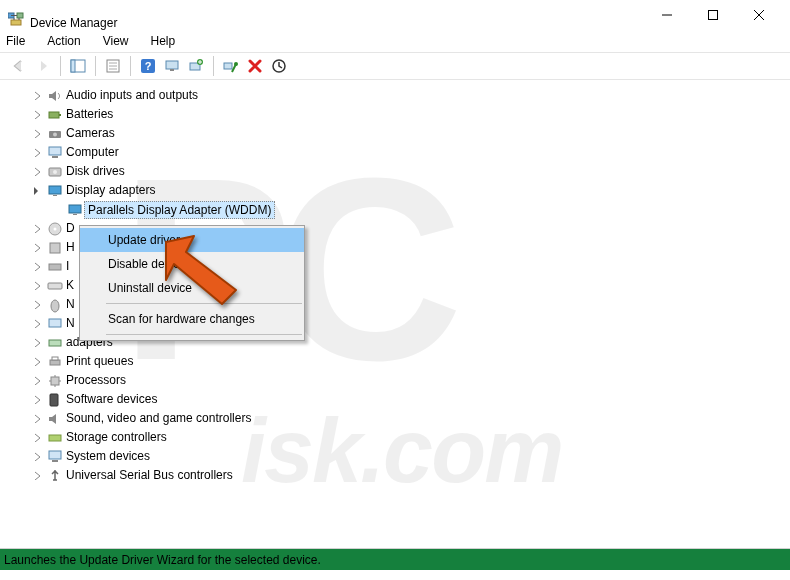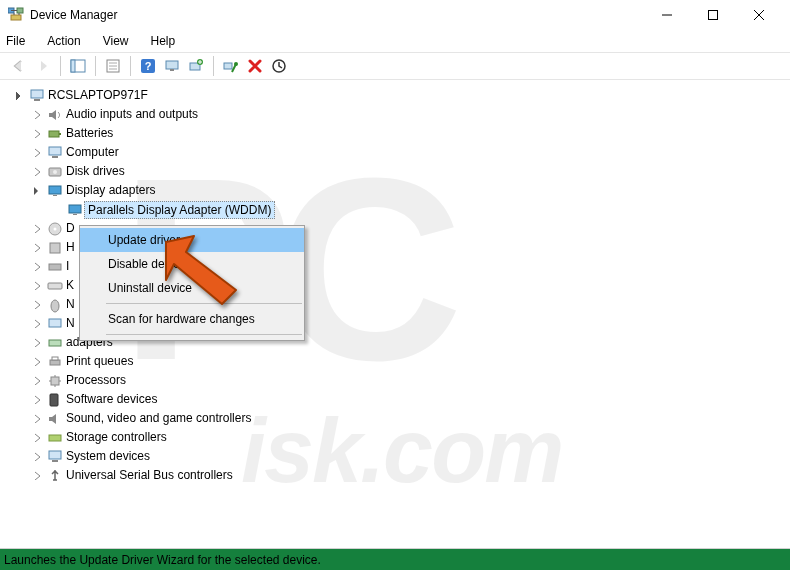--- a/index.html
+++ b/index.html
@@ -1,19 +1,19 @@
 <!DOCTYPE html>
 <html><head>
 <meta charset="utf-8">
 <style>
   * { box-sizing: border-box; font-family: "Segoe UI", Tahoma, sans-serif; }
   body { margin: 0; width: 790px; height: 580px; background: #fff; overflow: hidden; position: relative; font-size: 12px; }
   
   
-  .titlebar { display: flex; align-items: center; height: 30px; padding: 0 8px; }
+  .titlebar { display: flex; align-items: flex-end; height: 30px; padding: 0 8px; }
   .titlebar .title-icon svg { width: 16px; height: 16px; }
   .titlebar .title-text { margin-left: 6px; font-size: 12px; }
   .titlebar .spacer { flex: 1; }
   .winbtn { width: 46px; height: 30px; display: flex; align-items: center; justify-content: center; }
   .winbtn svg { width: 10px; height: 10px; }
 
   
   .menubar { display: flex; align-items: center; height: 22px; padding: 0 6px; gap: 22px; font-size: 12px; }
 
   
@@ -167,35 +167,20 @@
   <div class="tbtn">
       <svg viewBox="0 0 16 16">
         <circle cx="8" cy="8" r="6" fill="none" stroke="#333" stroke-width="1.5"></circle>
         <path d="M8 4v4l3 2" stroke="#333" stroke-width="1.5" fill="none"></path>
       </svg>
     </div>
 </div>
 
 <div class="tree">
 
-  <div class="row lvl0">
-    <span class="arrow">
-        <svg viewBox="0 0 9 9">
-          <path d="M1 1l4 4-4 4" fill="none" stroke="#555"></path>
-          <path d="M1 1l4 4-4 4z" fill="#555"></path>
-        </svg>
-      </span>
-    <span class="ic">
-        <svg viewBox="0 0 16 16">
-          <rect x="2" y="2" width="12" height="8" fill="#d0e4f5" stroke="#5a8ab0"></rect>
-          <rect x="5" y="11" width="6" height="2" fill="#888"></rect>
-        </svg>
-      </span>
-    <span class="lbl">RCSLAPTOP971F</span>
-  </div>
 
   <div class="row lvl1">
     <span class="arrow">
         <svg viewBox="0 0 9 9">
           <path d="M2 1l5 4-5 4" fill="none" stroke="#888"></path>
         </svg>
       </span>
     <span class="ic">
         <svg viewBox="0 0 16 16">
           <path d="M2 6h3l4-3v10l-4-3H2z" fill="#888"></path>
@@ -213,20 +198,34 @@
       </span>
     <span class="ic">
         <svg viewBox="0 0 16 16">
           <rect x="2" y="5" width="10" height="6" fill="#8ab060" stroke="#5a8030"></rect>
           <rect x="12" y="7" width="2" height="2" fill="#5a8030"></rect>
         </svg>
       </span>
     <span class="lbl">Batteries</span>
   </div>
 
+  <div class="row lvl1">
+    <span class="arrow">
+        <svg viewBox="0 0 9 9">
+          <path d="M2 1l5 4-5 4" fill="none" stroke="#888"></path>
+        </svg>
+      </span>
+    <span class="ic">
+        <svg viewBox="0 0 16 16">
+          <rect x="2" y="5" width="12" height="7" fill="#888" rx="1"></rect>
+          <circle cx="8" cy="8.5" r="2" fill="#ccc"></circle>
+        </svg>
+      </span>
+    <span class="lbl">Cameras</span>
+  </div>
 
   <div class="row lvl1">
     <span class="arrow">
         <svg viewBox="0 0 9 9">
           <path d="M2 1l5 4-5 4" fill="none" stroke="#888"></path>
         </svg>
       </span>
     <span class="ic">
         <svg viewBox="0 0 16 16">
           <rect x="2" y="2" width="12" height="8" fill="#d0e4f5" stroke="#5a8ab0"></rect>

